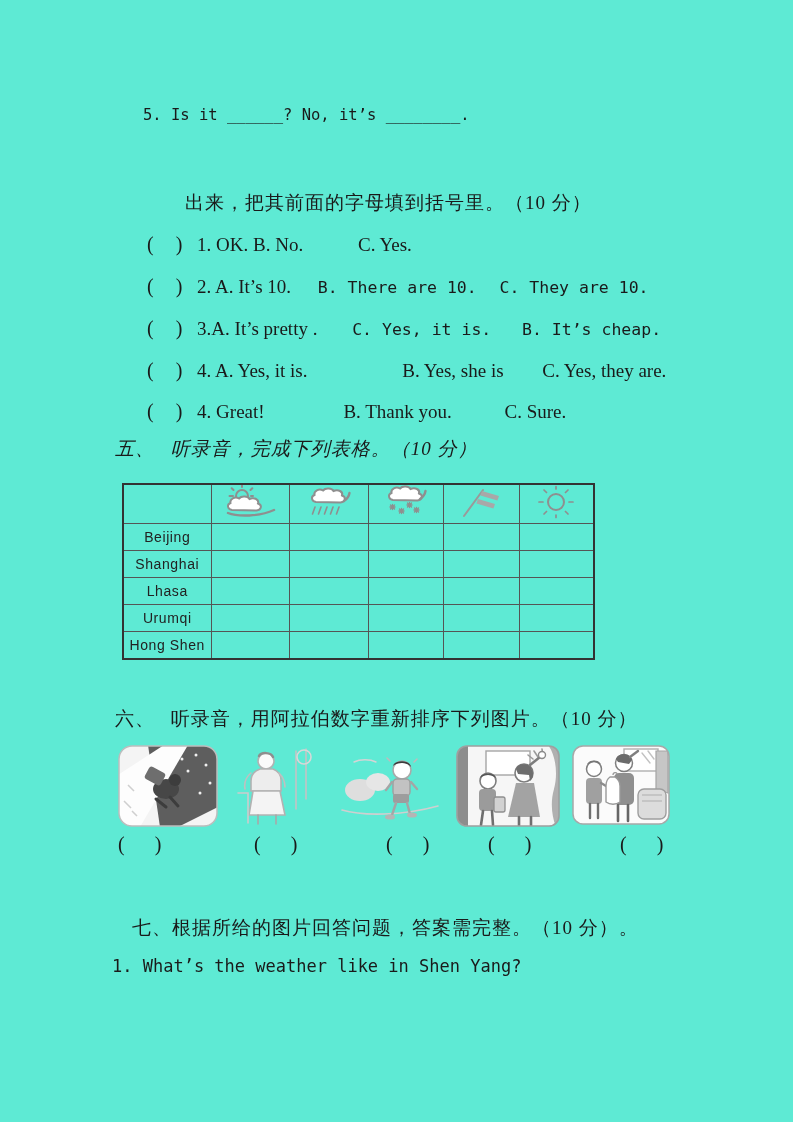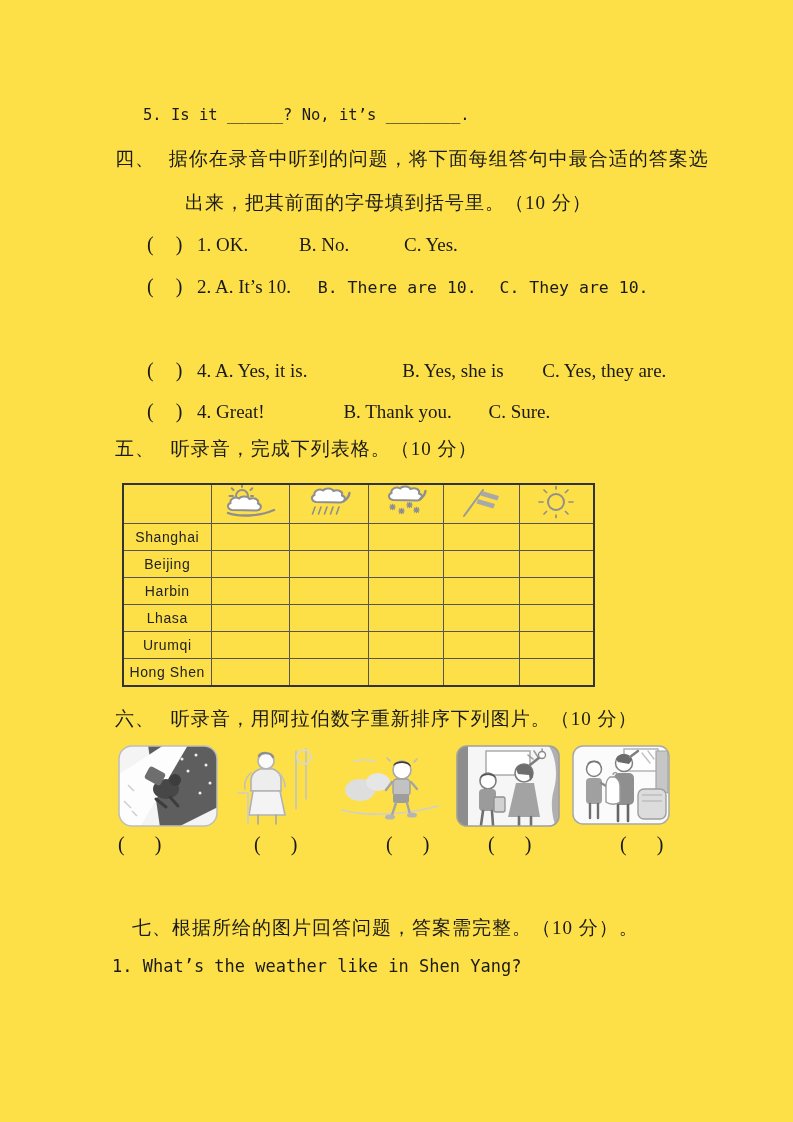--- a/index.html
+++ b/index.html
@@ -1,18 +1,18 @@
 <!DOCTYPE html>
 <html><head>
 <meta charset="utf-8">
 <style>
   * { margin:0; padding:0; box-sizing:border-box; }
   body { background:#ffffff; }
   .page {
-    position:relative; width:793px; height:1122px; background:#fde047;
+    position:relative; width:793px; height:1122px; background:#5eead4;
     font-family:"Liberation Serif", serif; color:#1a1a1a; overflow:hidden;
   }
   .abs { position:absolute; }
   .cn { font-size:19px; letter-spacing:1px; white-space:nowrap; }
   .mono { font-family:"DejaVu Sans Mono", monospace; }
   .q-line { left:147px; white-space:nowrap; font-size:19px; }
   .q-line .br-o, .q-line .br-c { font-size:20px; }
   .q-line .br-c { margin-left:22px; }
   .q-line .q-pre { margin-left:10px; }
   .q-opt { display:inline-block; }
@@ -30,56 +30,58 @@
   .written-title { top:871px; left:0; width:793px; text-align:center; font-weight:bold; font-size:20px; letter-spacing:2px; }
   .blank-line { font-size:15.5px; }
 </style>
 </head>
 <body>
 
 <div class="page">
 
   <div class="abs mono blank-line" style="left:143px; top:106px;">5. Is it ______?  No, it’s ________.</div>
 
-  <div class="abs cn" style="left:115px; top:146px;">
-    <span>四、</span>
-    <span style="margin-left:8px;">据你在录音中听到的问题，将下面每组答句中最合适的答案选</span>
-  </div>
   <div class="abs cn" style="left:185px; top:190px;">出来，把其前面的字母填到括号里。（10 分）</div>
 
   <div class="abs q-line" style="top:233px;">
     <span class="br-o">(</span><span class="br-c">)</span>
     <span class="q-pre">1. OK.</span>
-    <span class="q-opt" style="margin-left:46px;">B. No.</span>
+    <span class="q-opt" style="">B. No.</span>
     <span class="q-opt" style="margin-left:50px;">C. Yes.</span>
   </div>
 
   <div class="abs q-line" style="top:275px;">
     <span class="br-o">(</span><span class="br-c">)</span>
     <span class="q-pre">2. A. It’s 10.</span>
     <span class="q-opt q-mono" style="margin-left:22px;">B. There are 10.</span>
     <span class="q-opt q-mono" style="margin-left:18px;">C. They are 10.</span>
   </div>
 
+  <div class="abs q-line" style="top:317px;">
+    <span class="br-o">(</span><span class="br-c">)</span>
+    <span class="q-pre">3.A. It’s pretty .</span>
+    <span class="q-opt q-mono" style="margin-left:30px;">C. Yes, it is.</span>
+    <span class="q-opt q-mono" style="margin-left:26px;">B. It’s cheap.</span>
+  </div>
 
   <div class="abs q-line" style="top:359px;">
     <span class="br-o">(</span><span class="br-c">)</span>
     <span class="q-pre">4. A. Yes, it is.</span>
     <span class="q-opt" style="margin-left:90px;">B. Yes, she is</span>
     <span class="q-opt" style="margin-left:34px;">C. Yes, they are.</span>
   </div>
 
   <div class="abs q-line" style="top:400px;">
     <span class="br-o">(</span><span class="br-c">)</span>
     <span class="q-pre">4. Great!</span>
     <span class="q-opt" style="margin-left:74px;">B. Thank you.</span>
-    <span class="q-opt" style="margin-left:32px;">C. Sure.</span>
-  </div>
-
-  <div class="abs cn" style="left:115px; top:436px;">
+    <span class="q-opt" style="margin-left:48px;">C. Sure.</span>
+  </div>
+
+  <div class="abs cn" style="left:115px; top:436px;font-style:italic;">
     <span>五、</span>
     <span style="margin-left:10px;">听录音，完成下列表格。（10 分）</span>
   </div>
 
   <table class="weather-table abs" style="left:122px; top:483px; width:471px;">
     <colgroup>
       <col style="width:88px;">
         <col style="width:78px;">
         <col style="width:79px;">
       <col style="width:75px;">
@@ -124,37 +126,29 @@
         </svg>
       </td>
       <td class="hdr-cell">
         <svg width="58" height="34" viewBox="0 0 58 34" fill="none" stroke="#8f8f8f" stroke-width="2" stroke-linecap="round">
           <circle cx="29" cy="17" r="8"></circle>
           <path d="M29 4v-2.5 M29 30v2.5 M16 17h-4 M42 17h4 M19.5 7.5l-2.5-2.5 M38.5 7.5l2.5-2.5 M19.5 26.5l-2.5 2.5 M38.5 26.5l2.5 2.5" stroke-width="1.7"></path>
         </svg>
       </td>
     </tr>
     <tr class="body-row">
+      <td class="city">Beijing</td>
+      <td></td>
+          <td></td>
+          <td></td>
+          <td></td>
+          <td></td>
+    </tr>
+    <tr class="body-row">
       <td class="city">Shanghai</td>
-      <td></td>
-          <td></td>
-          <td></td>
-          <td></td>
-          <td></td>
-    </tr>
-    <tr class="body-row">
-      <td class="city">Beijing</td>
-      <td></td>
-          <td></td>
-          <td></td>
-          <td></td>
-          <td></td>
-    </tr>
-    <tr class="body-row">
-      <td class="city">Harbin</td>
       <td></td>
           <td></td>
           <td></td>
           <td></td>
           <td></td>
     </tr>
     <tr class="body-row">
       <td class="city">Lhasa</td>
       <td></td>
           <td></td>

